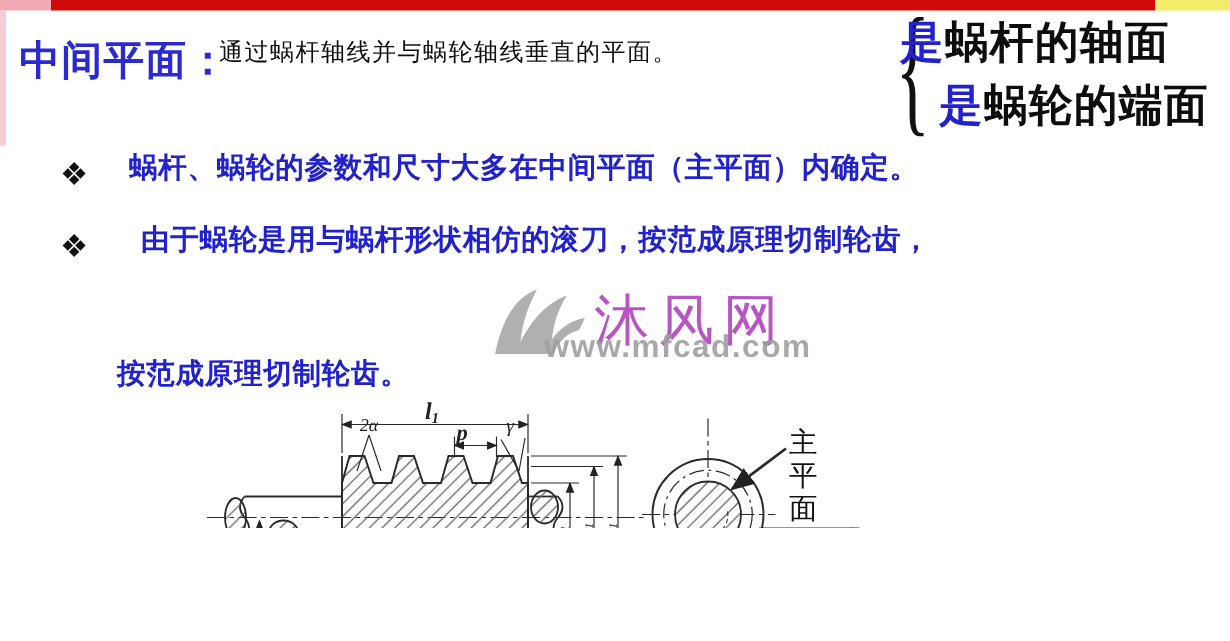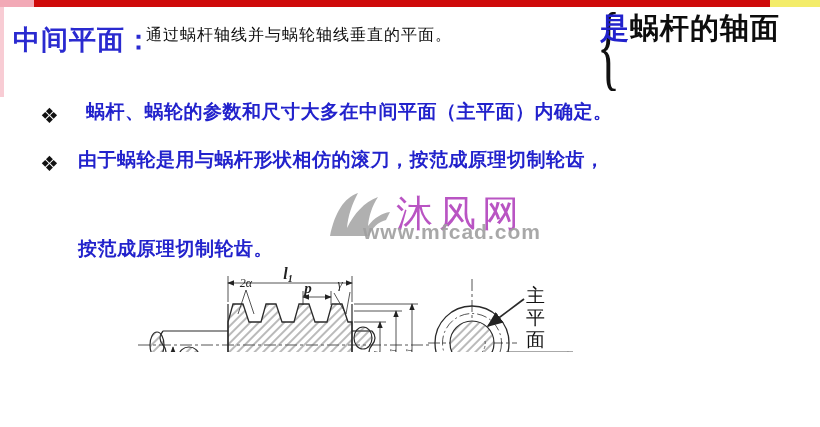--- a/index.html
+++ b/index.html
@@ -24,21 +24,21 @@
   .case1 { left:600px; top:9px; }
   .case2 { left:626px; top:51px; }
   .blue-ch { color:#2222cc; }
 
   
   .marker { font-size:21px; color:#111; }
   .mk1 { left:40px; top:104px; }
   .mk2 { left:40px; top:152px; }
   .btext { font-size:19px; font-weight:bold; color:#2222cc; letter-spacing:0.5px; }
   .b1   { left:86px; top:99px; }
-  .b2l1 { left:78px; top:147px; }
+  .b2l1 { left:94px; top:147px; }
   .b2l2 { left:78px; top:191px; }
   .b2l3 { left:78px; top:236px; }
 
   
   .main-plane { left:526px; top:285px; width:29px; font-size:19px; font-weight:normal; color:#111;
                 line-height:1.16; word-break:break-all; white-space:normal; }
 
   
   .wm-name { left:396px; top:189px; font-size:37px; font-weight:normal; color:#a21caf; opacity:.75; letter-spacing:6px; }
   .wm-url  { left:363px; top:220px; font-size:21px; font-weight:bold; color:#9f9f9f; opacity:.9; letter-spacing:1px; }
@@ -55,20 +55,23 @@
   <div class="abs bar-left"></div>
   <div class="abs bar-mid"></div>
   <div class="abs bar-right"></div>
   <div class="abs edge-left"></div>
 
   <span class="abs def-term">中间平面：</span>
   <span class="abs def-body">通过蜗杆轴线并与蜗轮轴线垂直的平面。</span>
   <span class="abs brace">{</span>
   <div class="abs case case1">
     <span class="blue-ch">是</span><span>蜗杆的轴面</span>
+  </div>
+  <div class="abs case case2">
+    <span class="blue-ch">是</span><span>蜗轮的端面</span>
   </div>
 
   <span class="abs marker mk1">❖</span>
   <span class="abs btext b1">蜗杆、蜗轮的参数和尺寸大多在中间平面（主平面）内确定。</span>
 
   <span class="abs marker mk2">❖</span>
   <span class="abs btext b2l1">由于蜗轮是用与蜗杆形状相仿的滚刀，按范成原理切制轮齿，</span>
   <span class="abs btext b2l3">按范成原理切制轮齿。</span>
 
   <svg class="drawing" width="820" height="427" viewBox="0 0 820 427">

